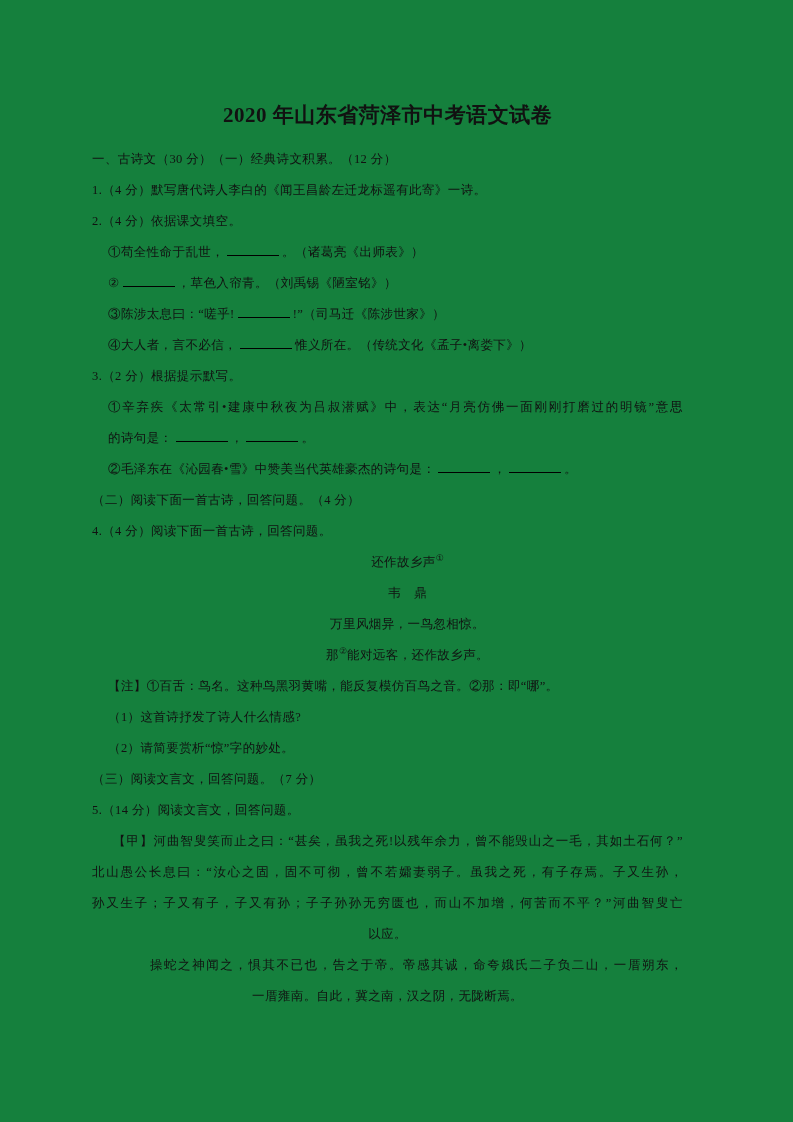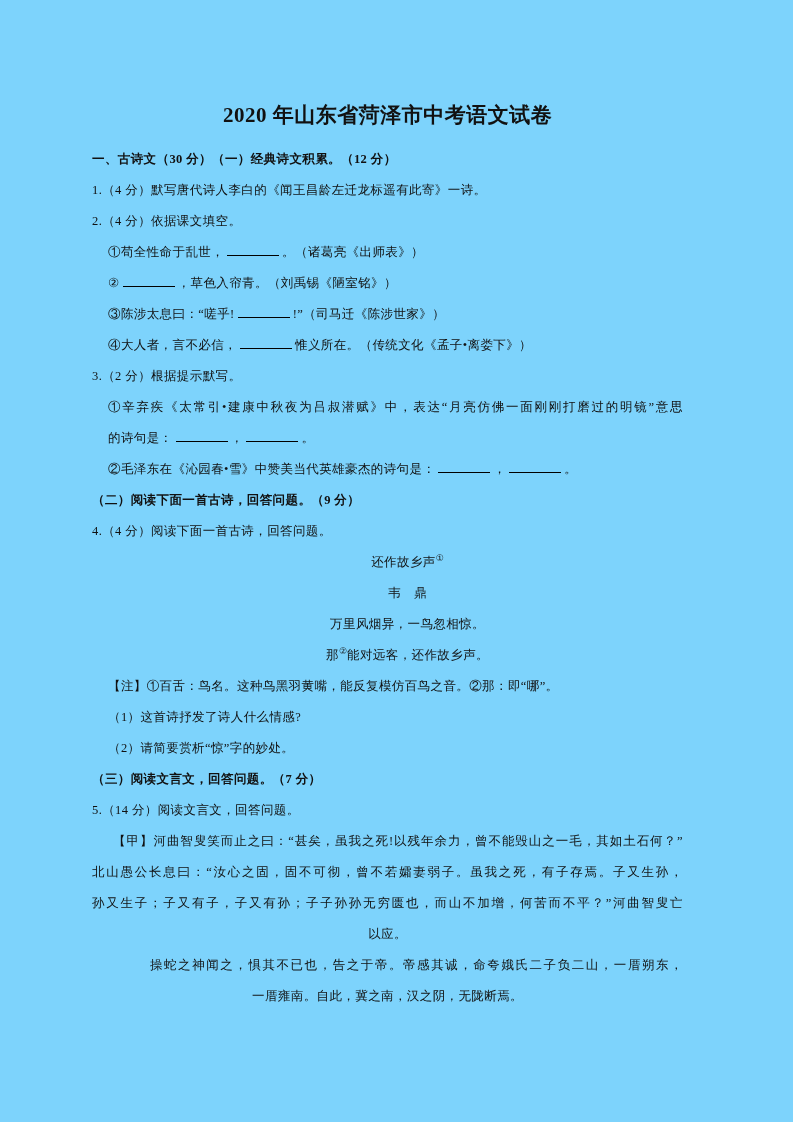--- a/index.html
+++ b/index.html
@@ -1,42 +1,42 @@
 <!DOCTYPE html>
 <html><head>
 <meta charset="utf-8">
 <style>
   * { margin: 0; padding: 0; box-sizing: border-box; }
   html, body { background: #ffffff; }
   .page {
     position: relative;
     width: 793px;
     height: 1122px;
-    background: #7dd3fc;
+    background: #15803d;
     color: #111;
     font-family: "Liberation Serif", "DejaVu Serif", serif;
     padding: 100px 110px 12px 92px;
     overflow: hidden;
   }
   .exam-title {
     text-align: center;
     font-size: 21px;
     font-weight: bold;
     line-height: 30px;
     margin-bottom: 14px;
     letter-spacing: 0.5px;
   }
   .line {
     font-size: 12.5px;
     line-height: 31px;
     min-height: 31px;
     letter-spacing: 0.4px;
     white-space: nowrap;
   }
-  .b { font-weight: bold; }
+  .b { font-weight: normal; }
   .ind { padding-left: 16px; }
   .center { text-align: center; white-space: normal; }
   .poem { padding-left: 40px; }
   .jl {
     white-space: normal;
     text-align: justify;
     text-align-last: justify;
   }
   .i21 { padding-left: 21px; }
   .i58 { padding-left: 58px; }
@@ -78,21 +78,21 @@
   <div class="line ind"><span>④大人者，言不必信，</span><span class="blank"></span><span>惟义所在。（传统文化《孟子•离娄下》）</span></div>
 
   <div class="line">3.（2 分）根据提示默写。</div>
 
   <div class="line ind jl">①辛弃疾《太常引•建康中秋夜为吕叔潜赋》中，表达“月亮仿佛一面刚刚打磨过的明镜”意思</div>
 
   <div class="line ind"><span>的诗句是：</span><span class="blank"></span><span>，</span><span class="blank"></span><span>。</span></div>
 
   <div class="line ind"><span>②毛泽东在《沁园春•雪》中赞美当代英雄豪杰的诗句是：</span><span class="blank"></span><span>，</span><span class="blank"></span><span>。</span></div>
 
-  <div class="line b">（二）阅读下面一首古诗，回答问题。（9 分）</div>
+  <div class="line b">（二）阅读下面一首古诗，回答问题。（4 分）</div>
 
   <div class="line">4.（4 分）阅读下面一首古诗，回答问题。</div>
 
   <div class="poem">
     <div class="line center"><span>还作故乡声</span><sup class="fn">①</sup></div>
     <div class="line center">韦　鼎</div>
     <div class="line center">万里风烟异，一鸟忽相惊。</div>
     <div class="line center"><span>那</span><sup class="fn">②</sup><span>能对远客，还作故乡声。</span></div>
   </div>
 

